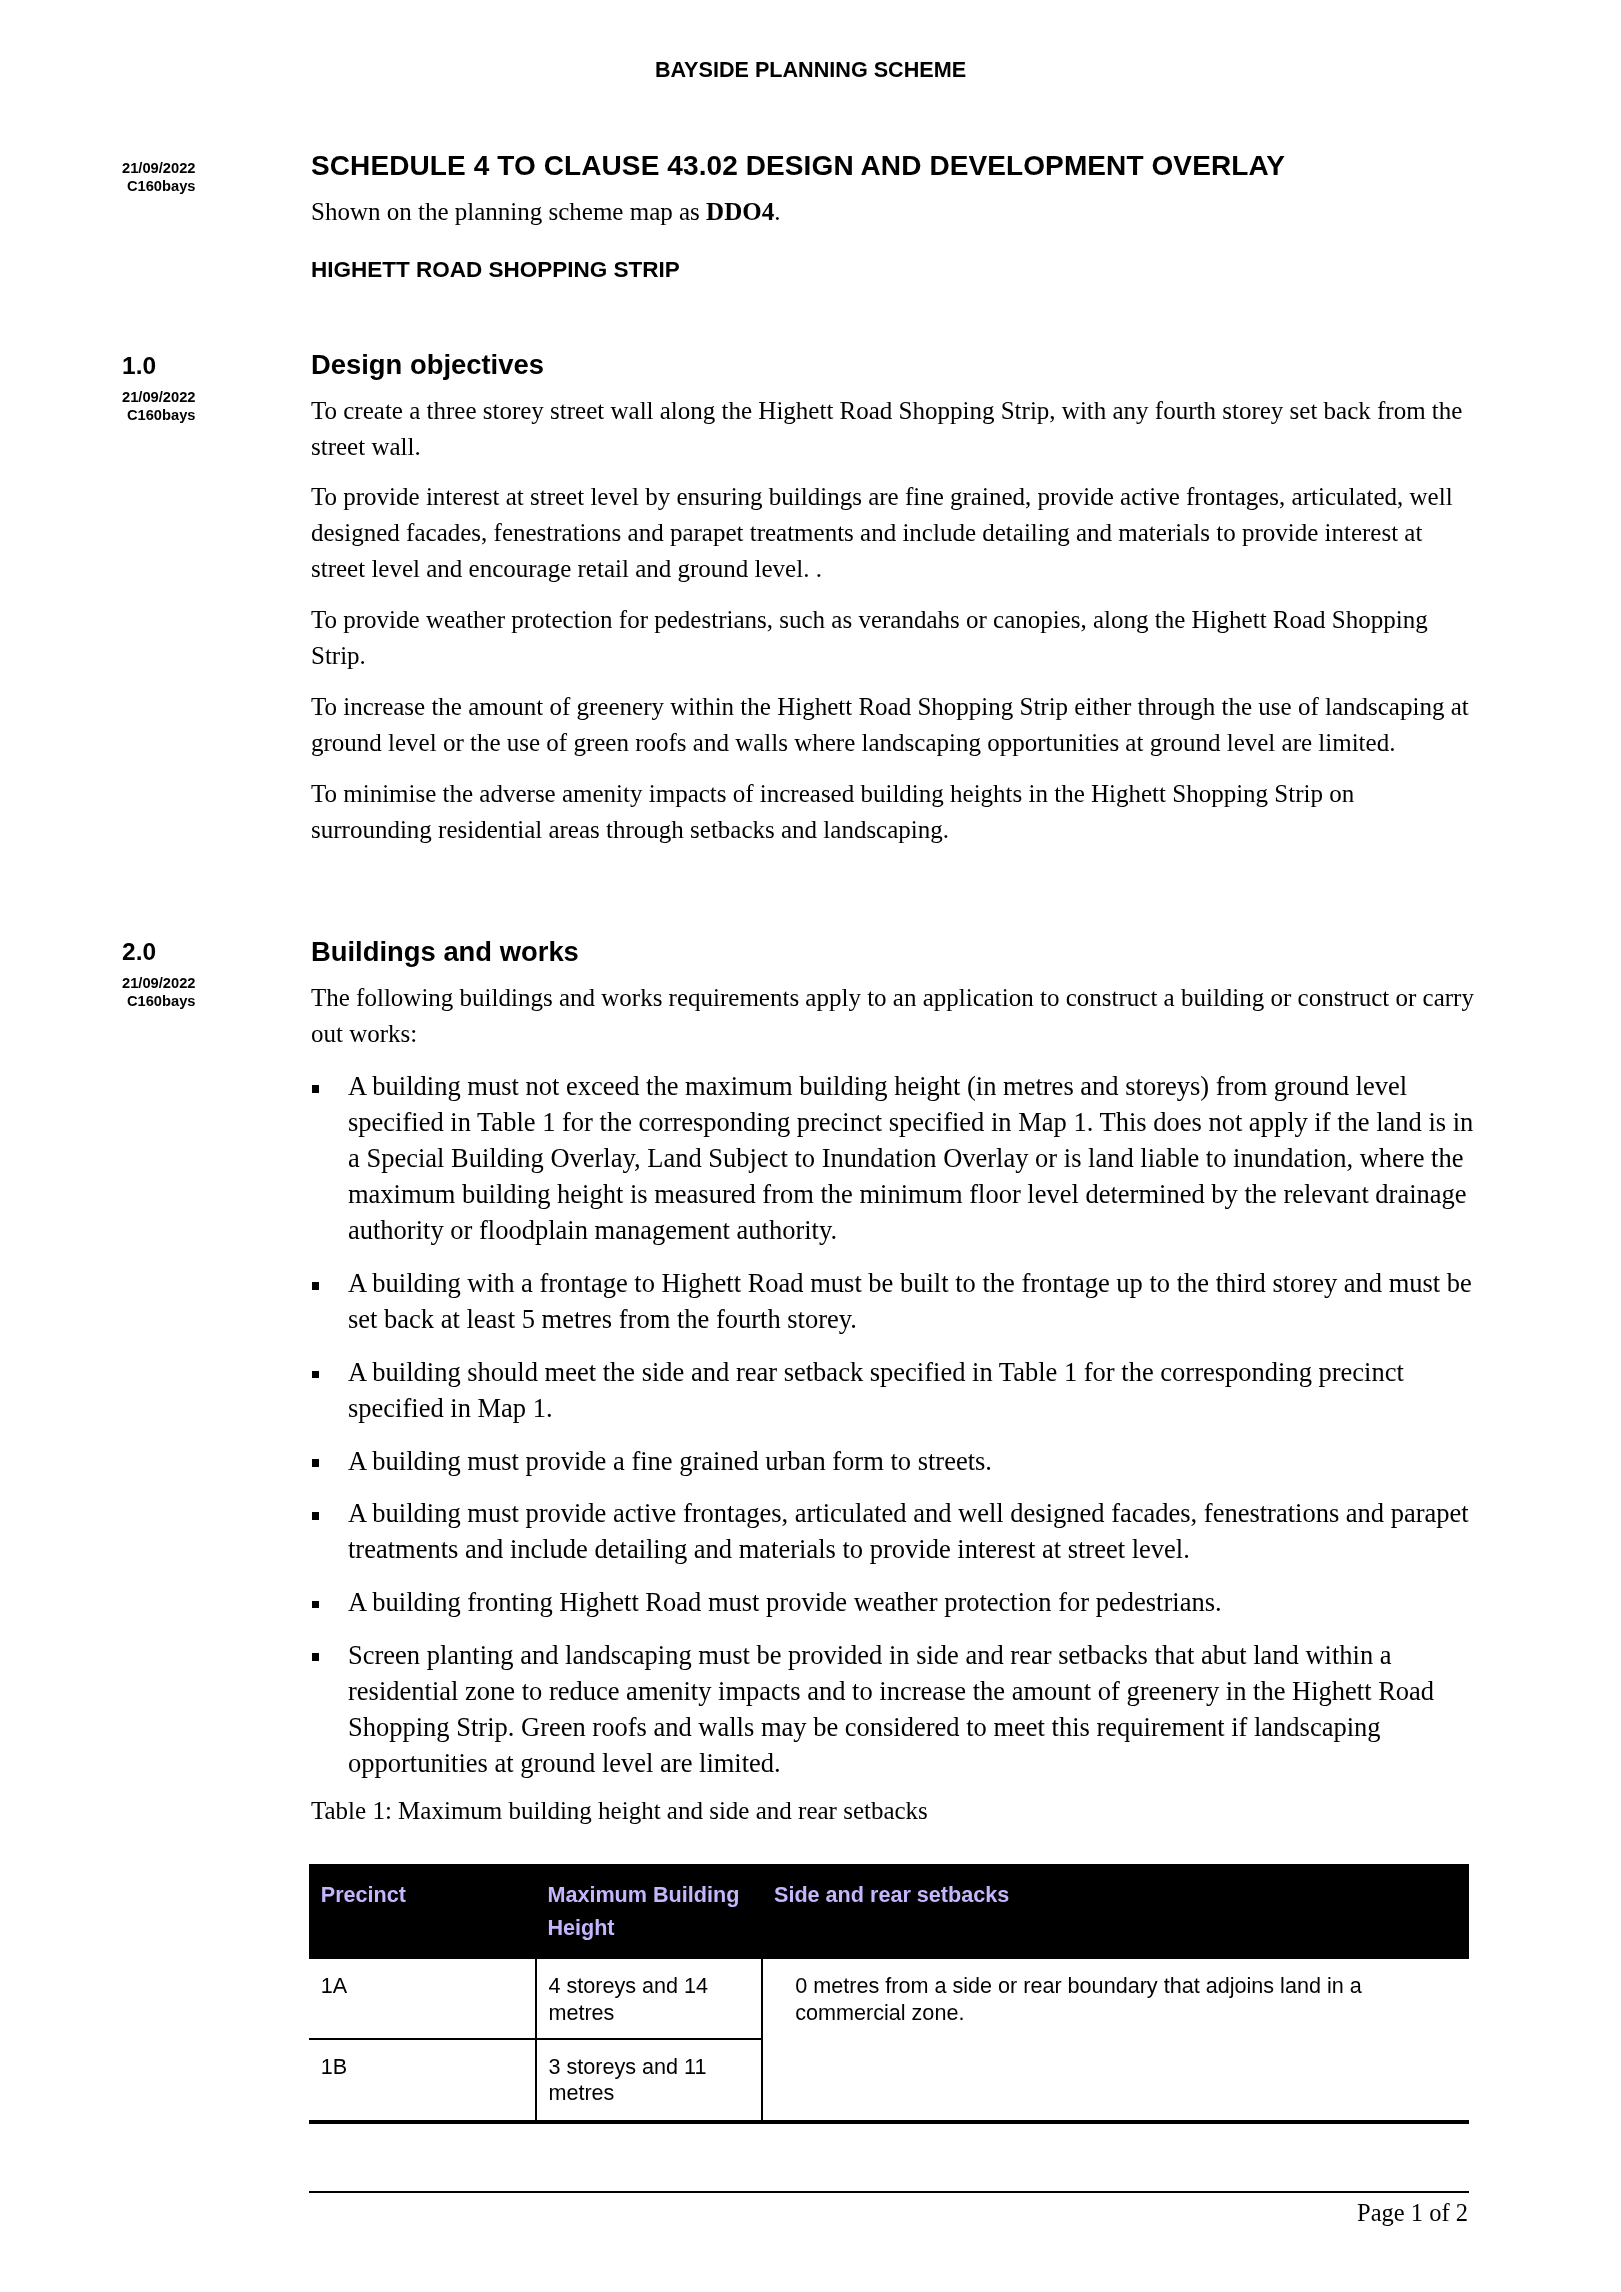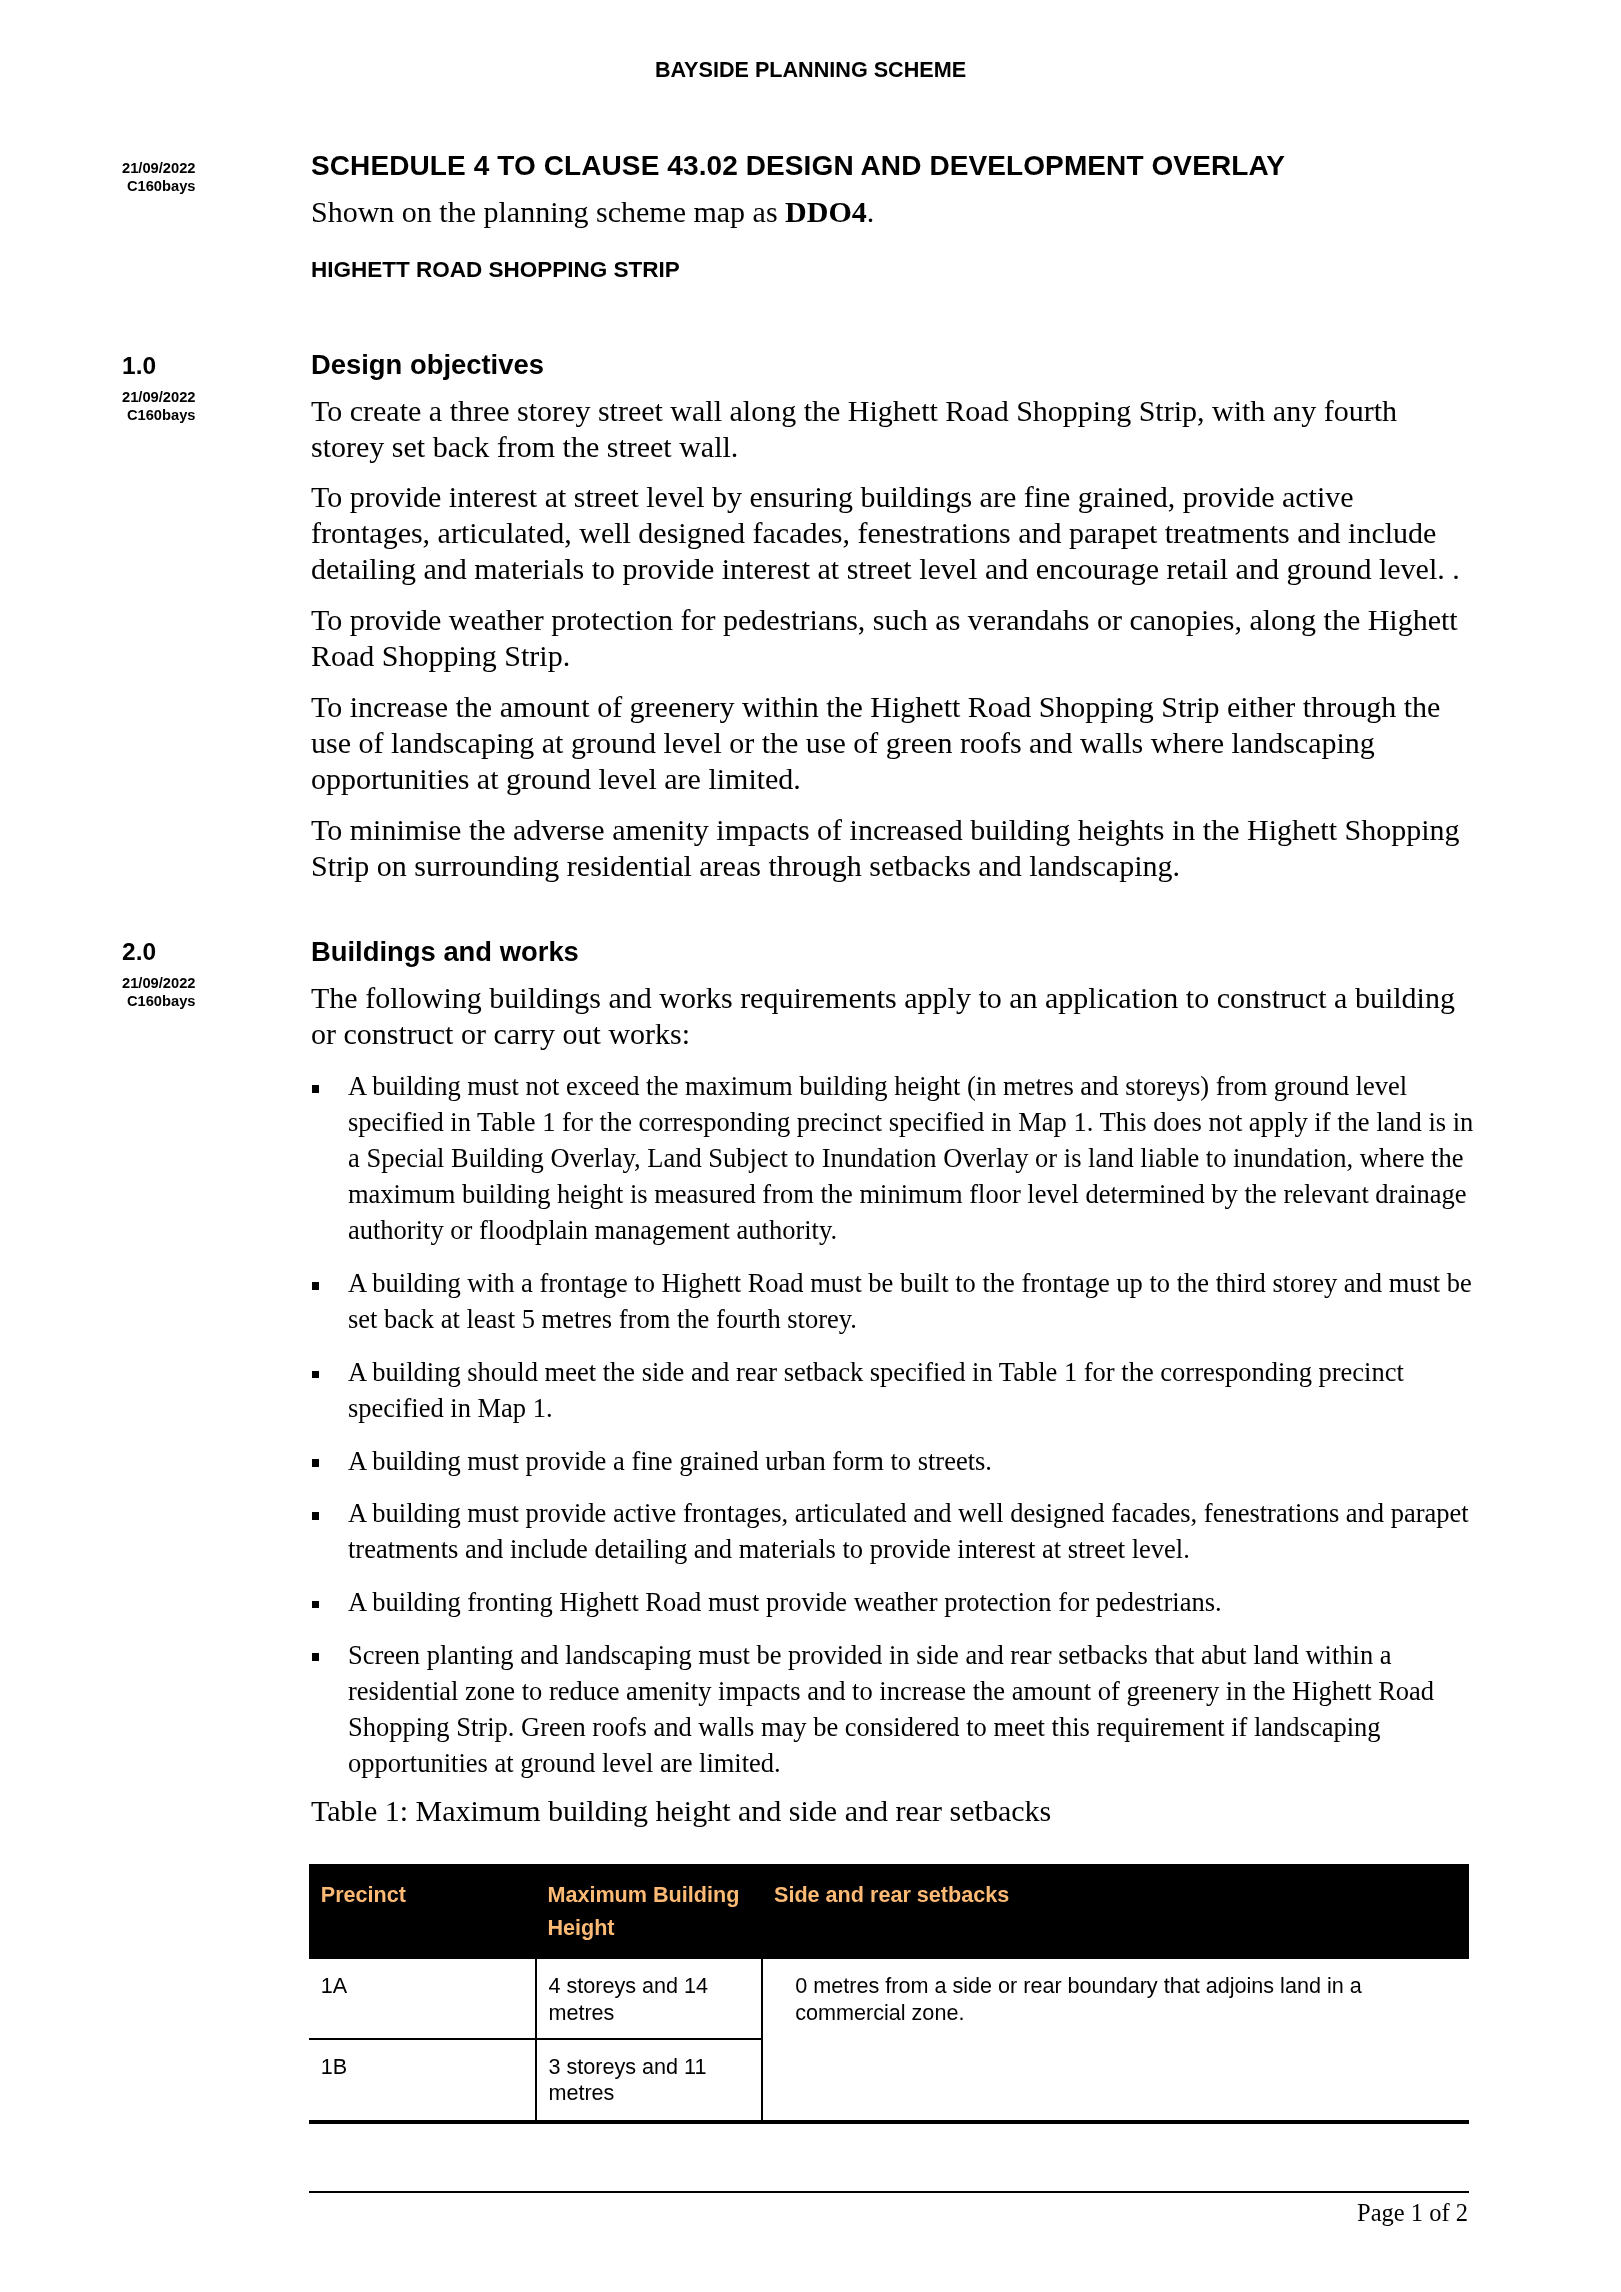--- a/index.html
+++ b/index.html
@@ -10,29 +10,29 @@
   .running-header { position: absolute; top: 57px; left: 0; width: 1621px; text-align: center;
     font-size: 21.6px; font-weight: bold; }
 
   .margin-note { position: absolute; left: 122px; font-size: 14.7px; font-weight: bold; line-height: 17.6px; text-align: right; }
   .sec-num { position: absolute; left: 122px; font-size: 24.5px; font-weight: bold; }
 
   .col { position: absolute; left: 311px; width: 1166px; }
   .title { font-size: 28px; font-weight: bold; letter-spacing: 0.1px; white-space: nowrap; }
   .subtitle { font-size: 22.5px; font-weight: bold; }
   .h2 { font-size: 27.4px; font-weight: bold; }
-  .body-text { font-size: 30px; line-height: 36px; margin: 0 0 14.7px 0; }
+  .body-text { font-size: 25px; line-height: 36px; margin: 0 0 14.7px 0; }
   .body-text b { font-weight: bold; }
 
   ul.bullets { list-style: none; margin: 0; padding: 0; }
   ul.bullets li { position: relative; padding-left: 37px; font-size: 26.5px; line-height: 36px; margin-bottom: 16.7px; }
   ul.bullets li .bullet-icon { position: absolute; left: 1px; top: 16.7px; width: 6.9px; height: 7.8px; background: #000; }
 
   table.t1 { position: absolute; left: 309px; top: 1864px; width: 1160px; border-collapse: collapse; }
-  table.t1 th { background: #000; color: #fdba74; font-size: 21.6px; font-weight: bold; text-align: left;
+  table.t1 th { background: #000; color: #c4b5fd; font-size: 21.6px; font-weight: bold; text-align: left;
     vertical-align: top; padding: 13.7px 11.8px 15.7px 11.8px; line-height: 33px; height: 59px; }
   table.t1 td { font-size: 21.6px; line-height: 26.5px; vertical-align: top; padding: 13.7px 11.8px 11.8px 11.8px; }
   table.t1 td.c1 { width: 202px; }
   table.t1 td.c2 { width: 201px; border-left: 2px solid #000; }
   table.t1 td.c3 { border-left: 2px solid #000; padding-left: 32px; }
   table.t1 tr.r1 td.c1, table.t1 tr.r1 td.c2 { border-bottom: 2.9px solid #000; height: 53px; }
   table.t1 tr.r2 td { height: 55px; }
   table.t1 tbody tr:last-child td { border-bottom: 4.9px solid #000; }
   table.t1 td.c3 { border-bottom: 4.9px solid #000; }
   table.t1 th.h1 { width: 202px; }

